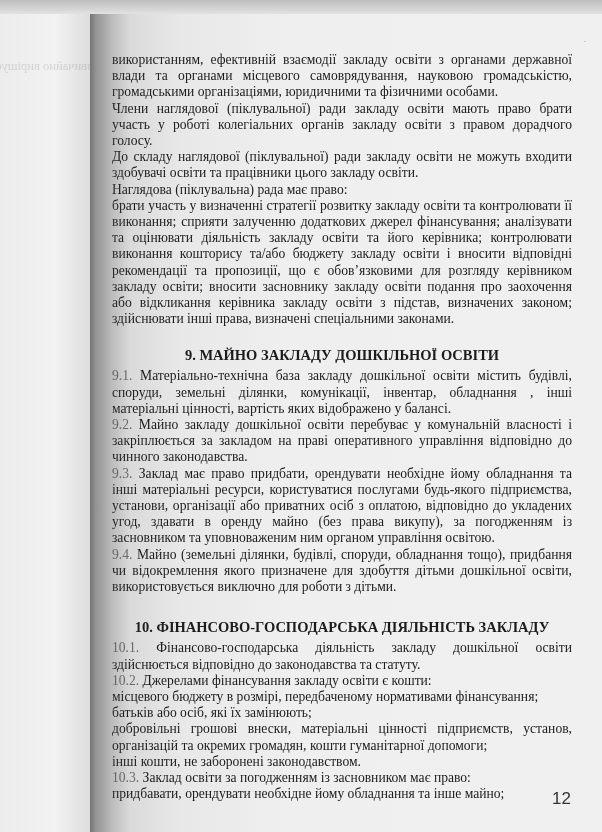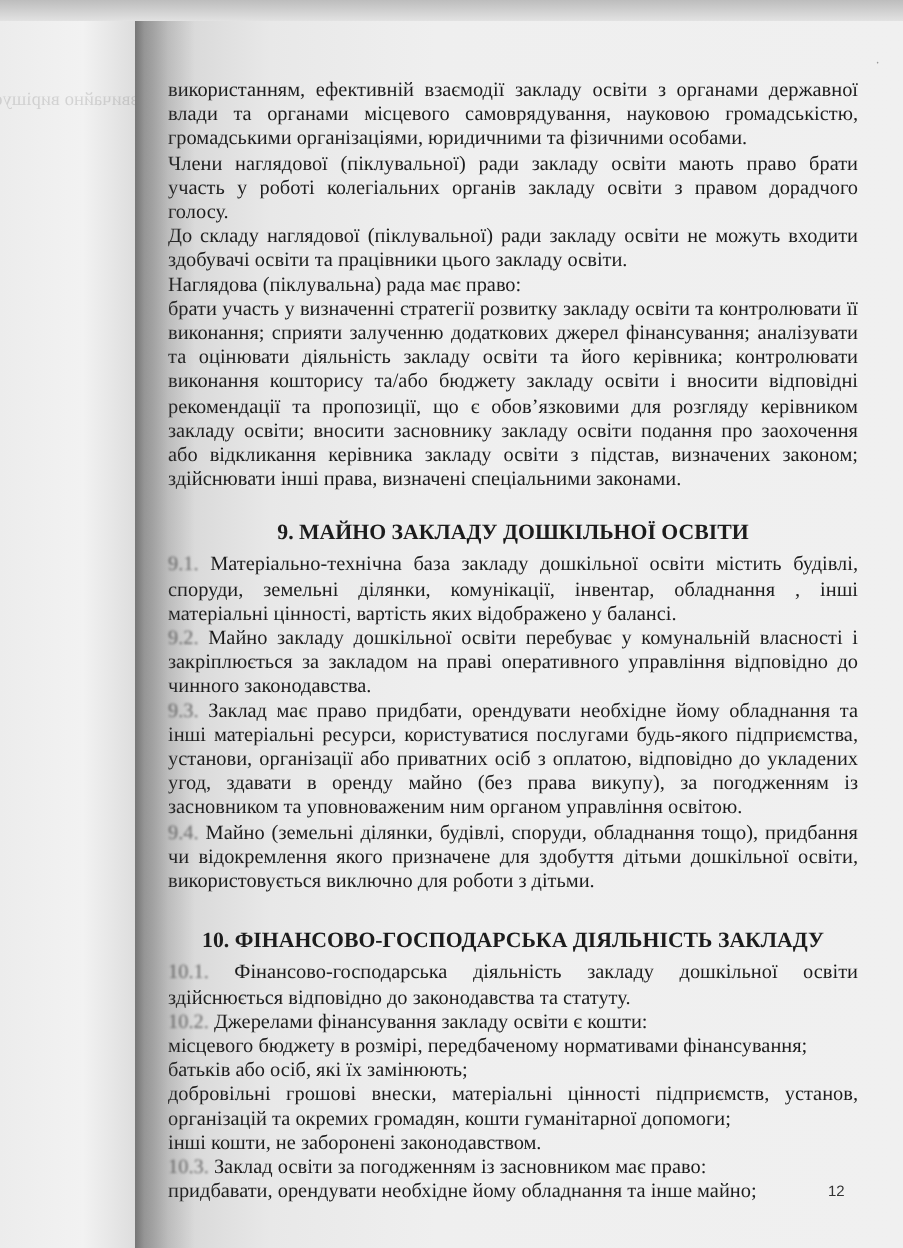--- a/index.html
+++ b/index.html
@@ -41,21 +41,21 @@
     }
     .p { margin: 0; text-align: justify; }
     .h {
       font-weight: bold; text-align: center; font-size: 14.5px;
       margin: 20px 0 4px 0; line-height: 17px;
     }
     .h.two { margin-top: 24px; }
     .num { color: #6a6a6a; filter: blur(0.6px); }
     .page-number {
       position: absolute; left: 462px; top: 775px;
-      font-family: "Liberation Sans", "DejaVu Sans", sans-serif; font-size: 10px; color: #333;
+      font-family: "Liberation Sans", "DejaVu Sans", sans-serif; font-size: 17px; color: #333;
     }
   </style>
 </head>
 <body>
 
 <div class="top-strip"></div>
 
 <div class="left-margin">
   <div class="bleed">звичайно вирішує питання в межах своєї компетенції відповідно до законодавства Внутрішні питання діяльності закладу освіти</div>
 </div>

